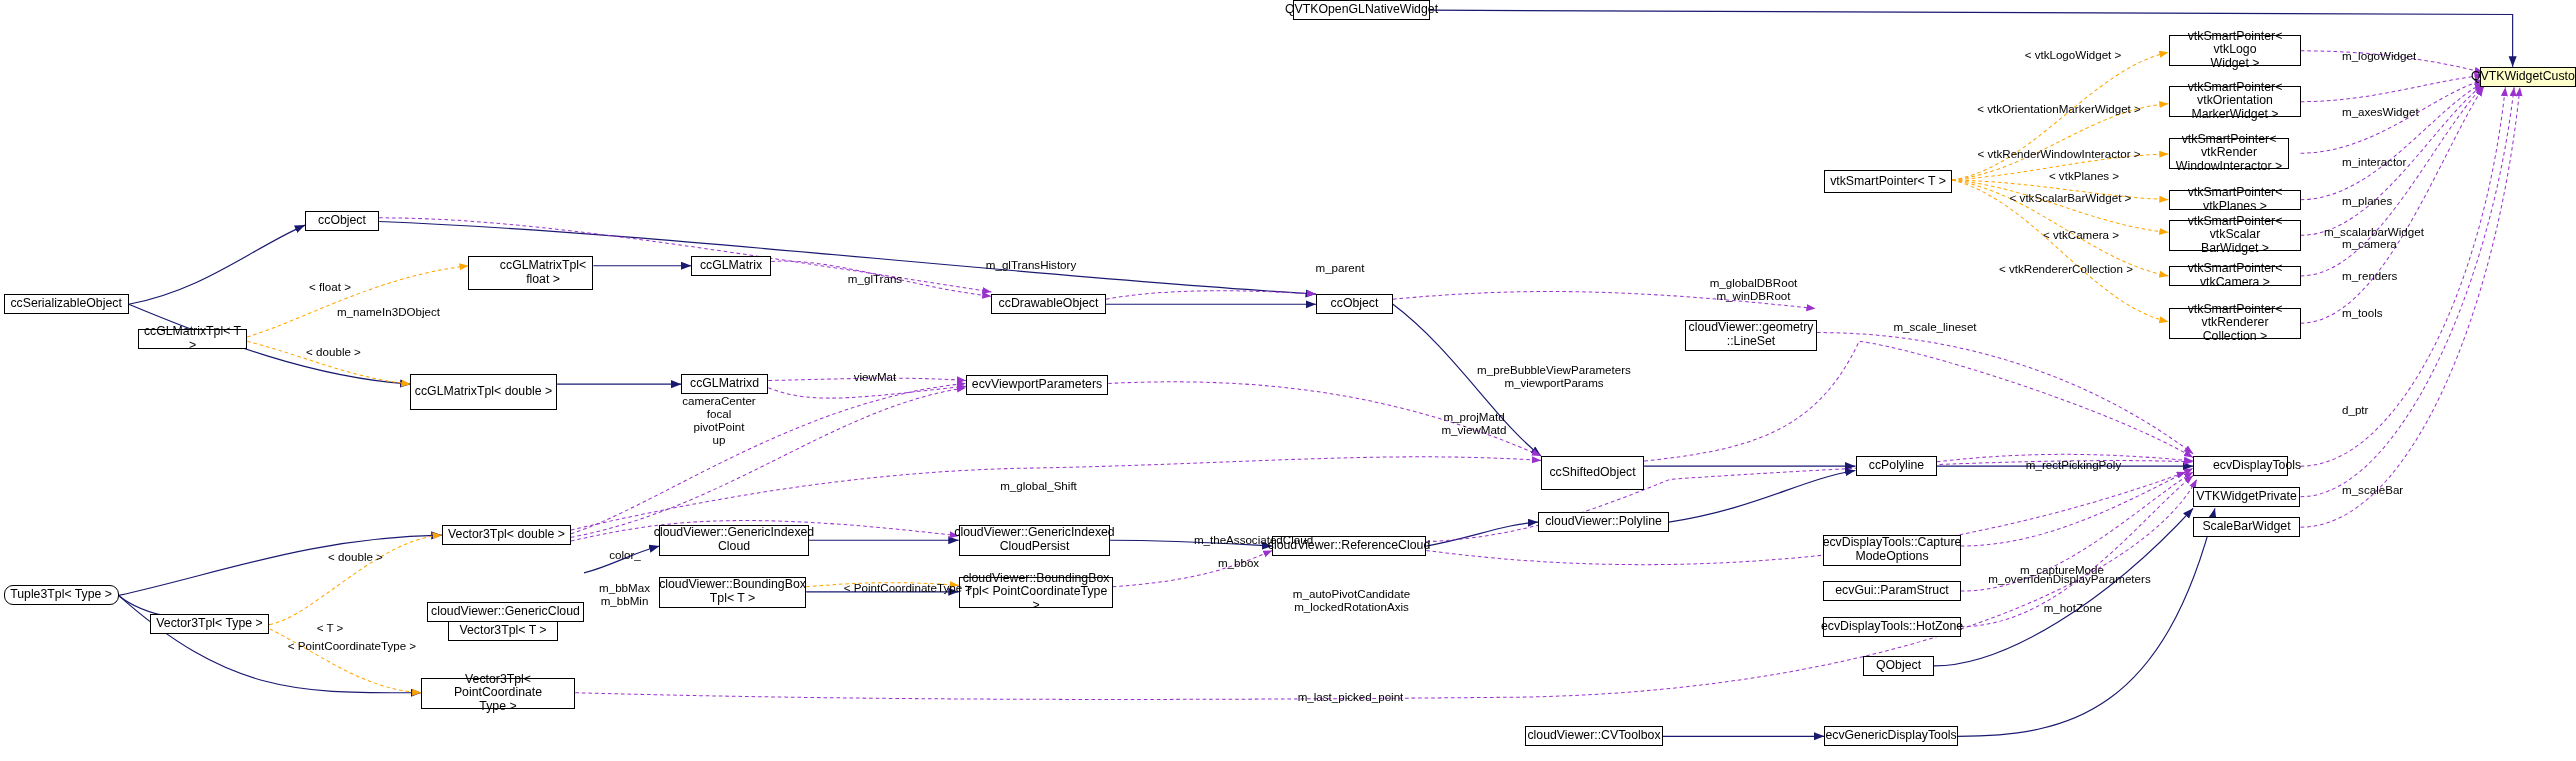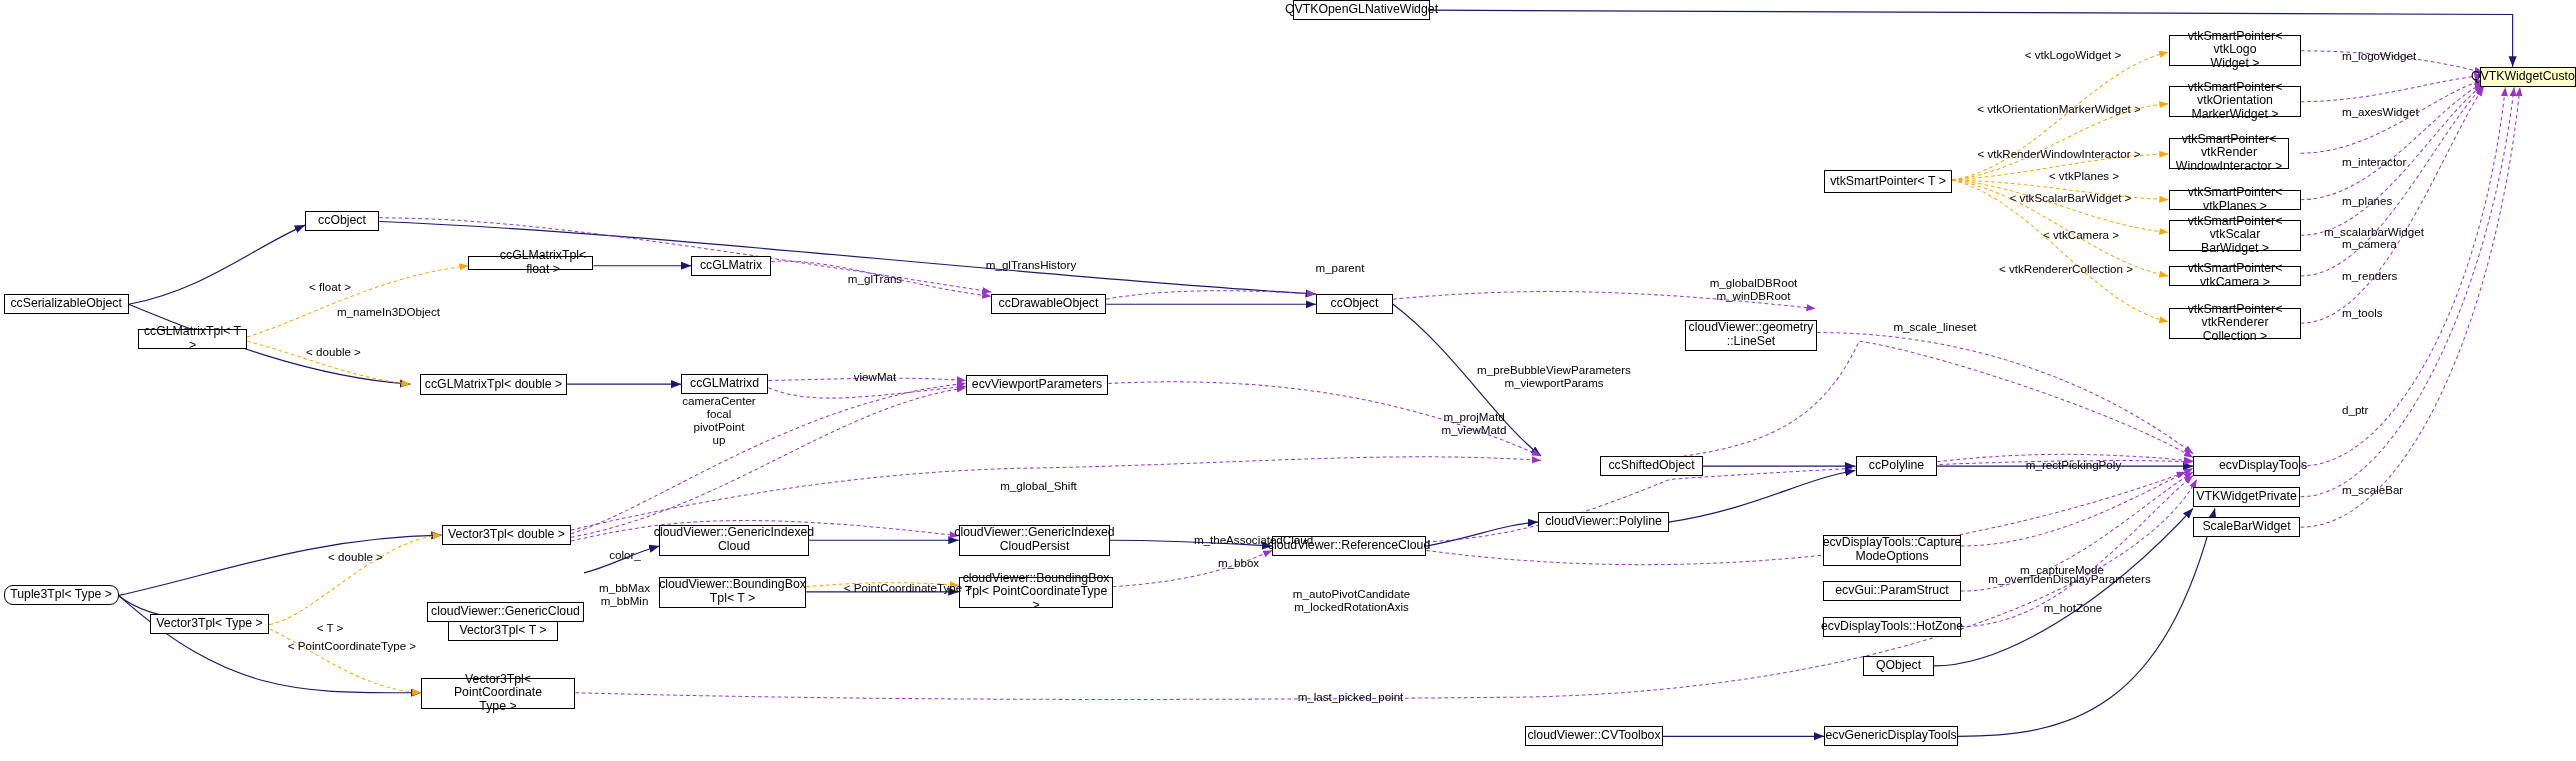--- a/index.html
+++ b/index.html
@@ -156,33 +156,33 @@
 WindowInteractor &gt;</div>
   <div class="node" style="left:2169px;top:190px;width:132px;height:20.3px;">vtkSmartPointer&lt; vtkPlanes &gt;</div>
   <div class="node" style="left:2169px;top:220px;width:132px;height:30.5px;">vtkSmartPointer&lt; vtkScalar
 BarWidget &gt;</div>
   <div class="node" style="left:2169px;top:266px;width:132px;height:20.3px;">vtkSmartPointer&lt; vtkCamera &gt;</div>
   <div class="node" style="left:2169px;top:308px;width:132px;height:30.5px;">vtkSmartPointer&lt; vtkRenderer
 Collection &gt;</div>
   <div class="node" style="left:1824px;top:170px;width:128px;height:23px;">vtkSmartPointer&lt; T &gt;</div>
   <div class="node" style="left:305px;top:211px;width:74px;height:20.3px;">ccObject</div>
   <div class="node" style="left:3.6px;top:294px;width:125px;height:20.3px;">ccSerializableObject</div>
-  <div class="node" style="left:468px;top:256px;width:125px;height:14px;padding-left:28px;">ccGLMatrixTpl&lt; float &gt;</div>
+  <div class="node" style="left:468px;top:256px;width:125px;height:34px;padding-left:28px;">ccGLMatrixTpl&lt; float &gt;</div>
   <div class="node" style="left:691px;top:256px;width:80px;height:20.3px;">ccGLMatrix</div>
   <div class="node" style="left:138px;top:329px;width:109px;height:20.3px;">ccGLMatrixTpl&lt; T &gt;</div>
-  <div class="node" style="left:420px;top:374px;width:147px;height:21px;">ccGLMatrixTpl&lt; double &gt;</div>
+  <div class="node" style="left:410px;top:374px;width:147px;height:36px;">ccGLMatrixTpl&lt; double &gt;</div>
   <div class="node" style="left:681px;top:374px;width:87px;height:20.3px;">ccGLMatrixd</div>
   <div class="node" style="left:991px;top:294px;width:115px;height:20.3px;">ccDrawableObject</div>
   <div class="node" style="left:1316px;top:294px;width:77px;height:20.3px;">ccObject</div>
   <div class="node" style="left:966px;top:375px;width:142px;height:20.3px;">ecvViewportParameters</div>
   <div class="node" style="left:1685px;top:320px;width:132px;height:30.5px;">cloudViewer::geometry
 ::LineSet</div>
-  <div class="node" style="left:1600px;top:456px;width:103px;height:20px;">ccShiftedObject</div>
+  <div class="node" style="left:1541px;top:456px;width:103px;height:34px;">ccShiftedObject</div>
   <div class="node" style="left:1856px;top:456px;width:81px;height:20.3px;">ccPolyline</div>
-  <div class="node" style="left:2193px;top:456px;width:107px;height:20.3px;padding-left:36px;">ecvDisplayTools</div>
+  <div class="node" style="left:2193px;top:456px;width:95px;height:20.3px;padding-left:36px;">ecvDisplayTools</div>
   <div class="node" style="left:2193px;top:487px;width:107px;height:20.3px;">VTKWidgetPrivate</div>
   <div class="node" style="left:2193px;top:517px;width:107px;height:20.3px;">ScaleBarWidget</div>
   <div class="node" style="left:1538px;top:512px;width:131px;height:20.3px;">cloudViewer::Polyline</div>
   <div class="node" style="left:442px;top:525px;width:129px;height:20.3px;">Vector3Tpl&lt; double &gt;</div>
   <div class="node" style="left:659px;top:525px;width:150px;height:30.5px;">cloudViewer::GenericIndexed
 Cloud</div>
   <div class="node" style="left:959px;top:525px;width:151px;height:30.5px;">cloudViewer::GenericIndexed
 CloudPersist</div>
   <div class="node" style="left:1272px;top:536px;width:154px;height:20.3px;">cloudViewer::ReferenceCloud</div>
   <div class="node" style="left:427px;top:563px;width:157px;height:20.3px;margin-top:39px;">cloudViewer::GenericCloud</div>

